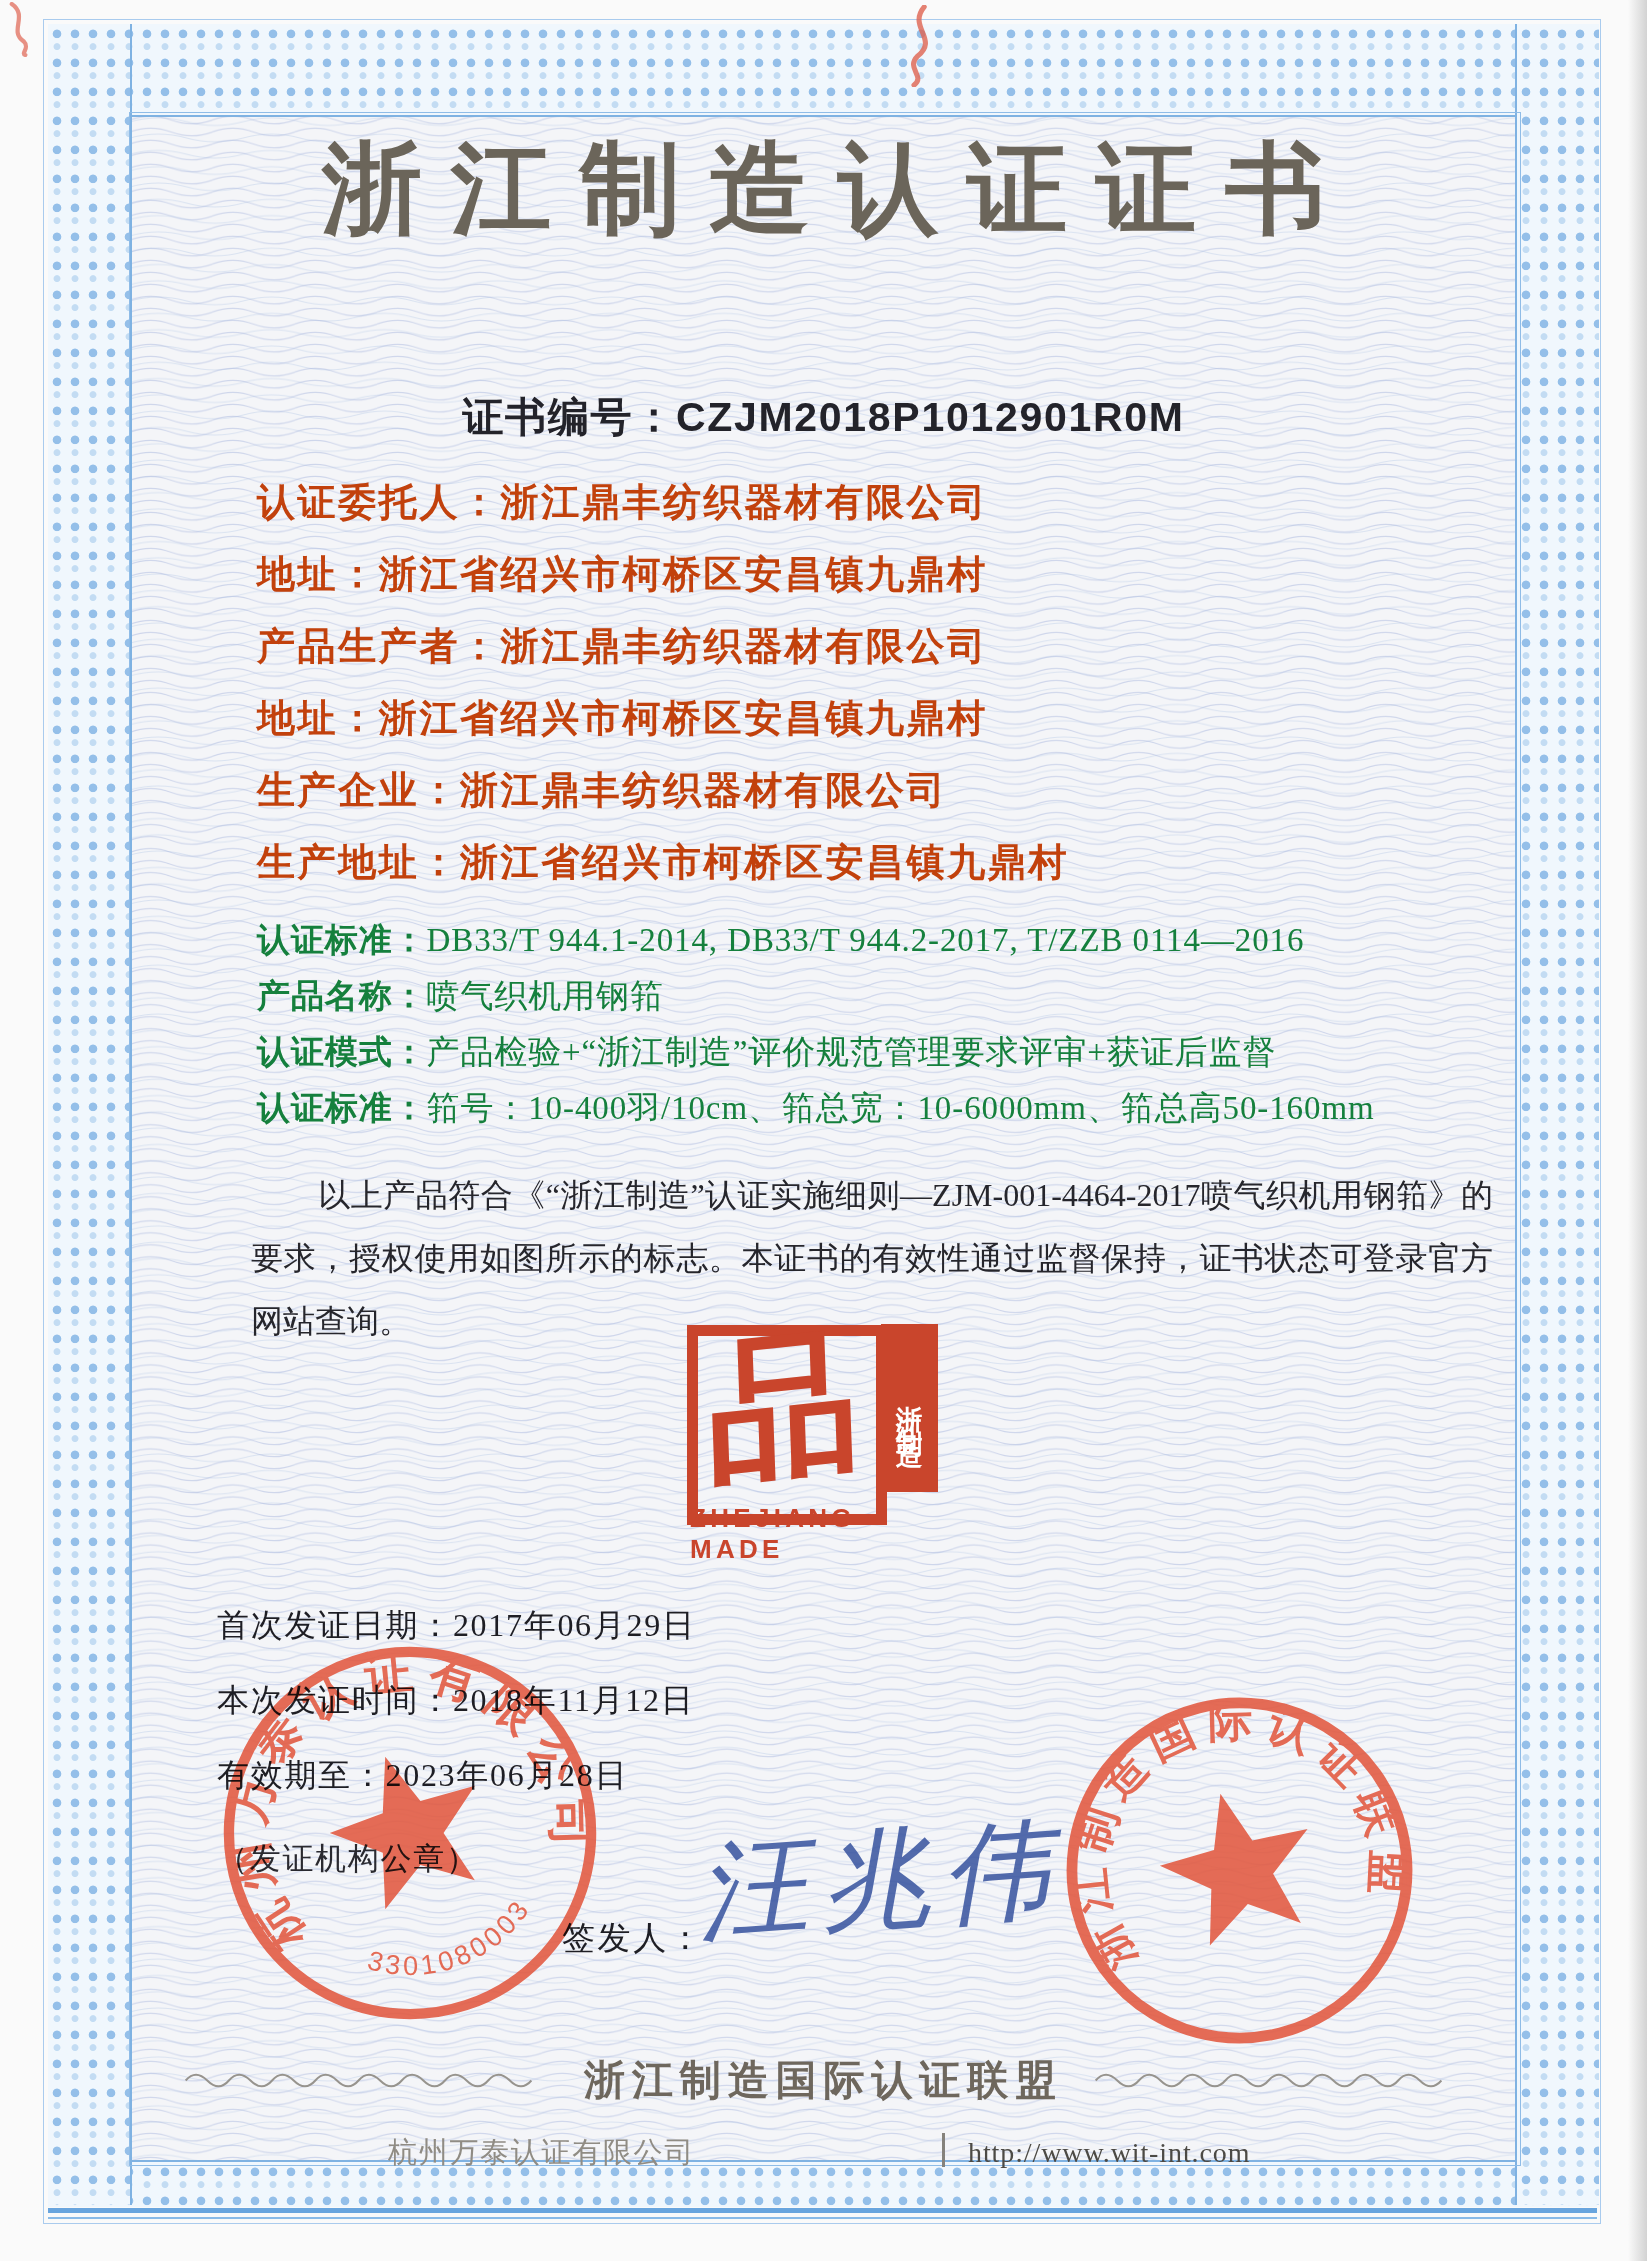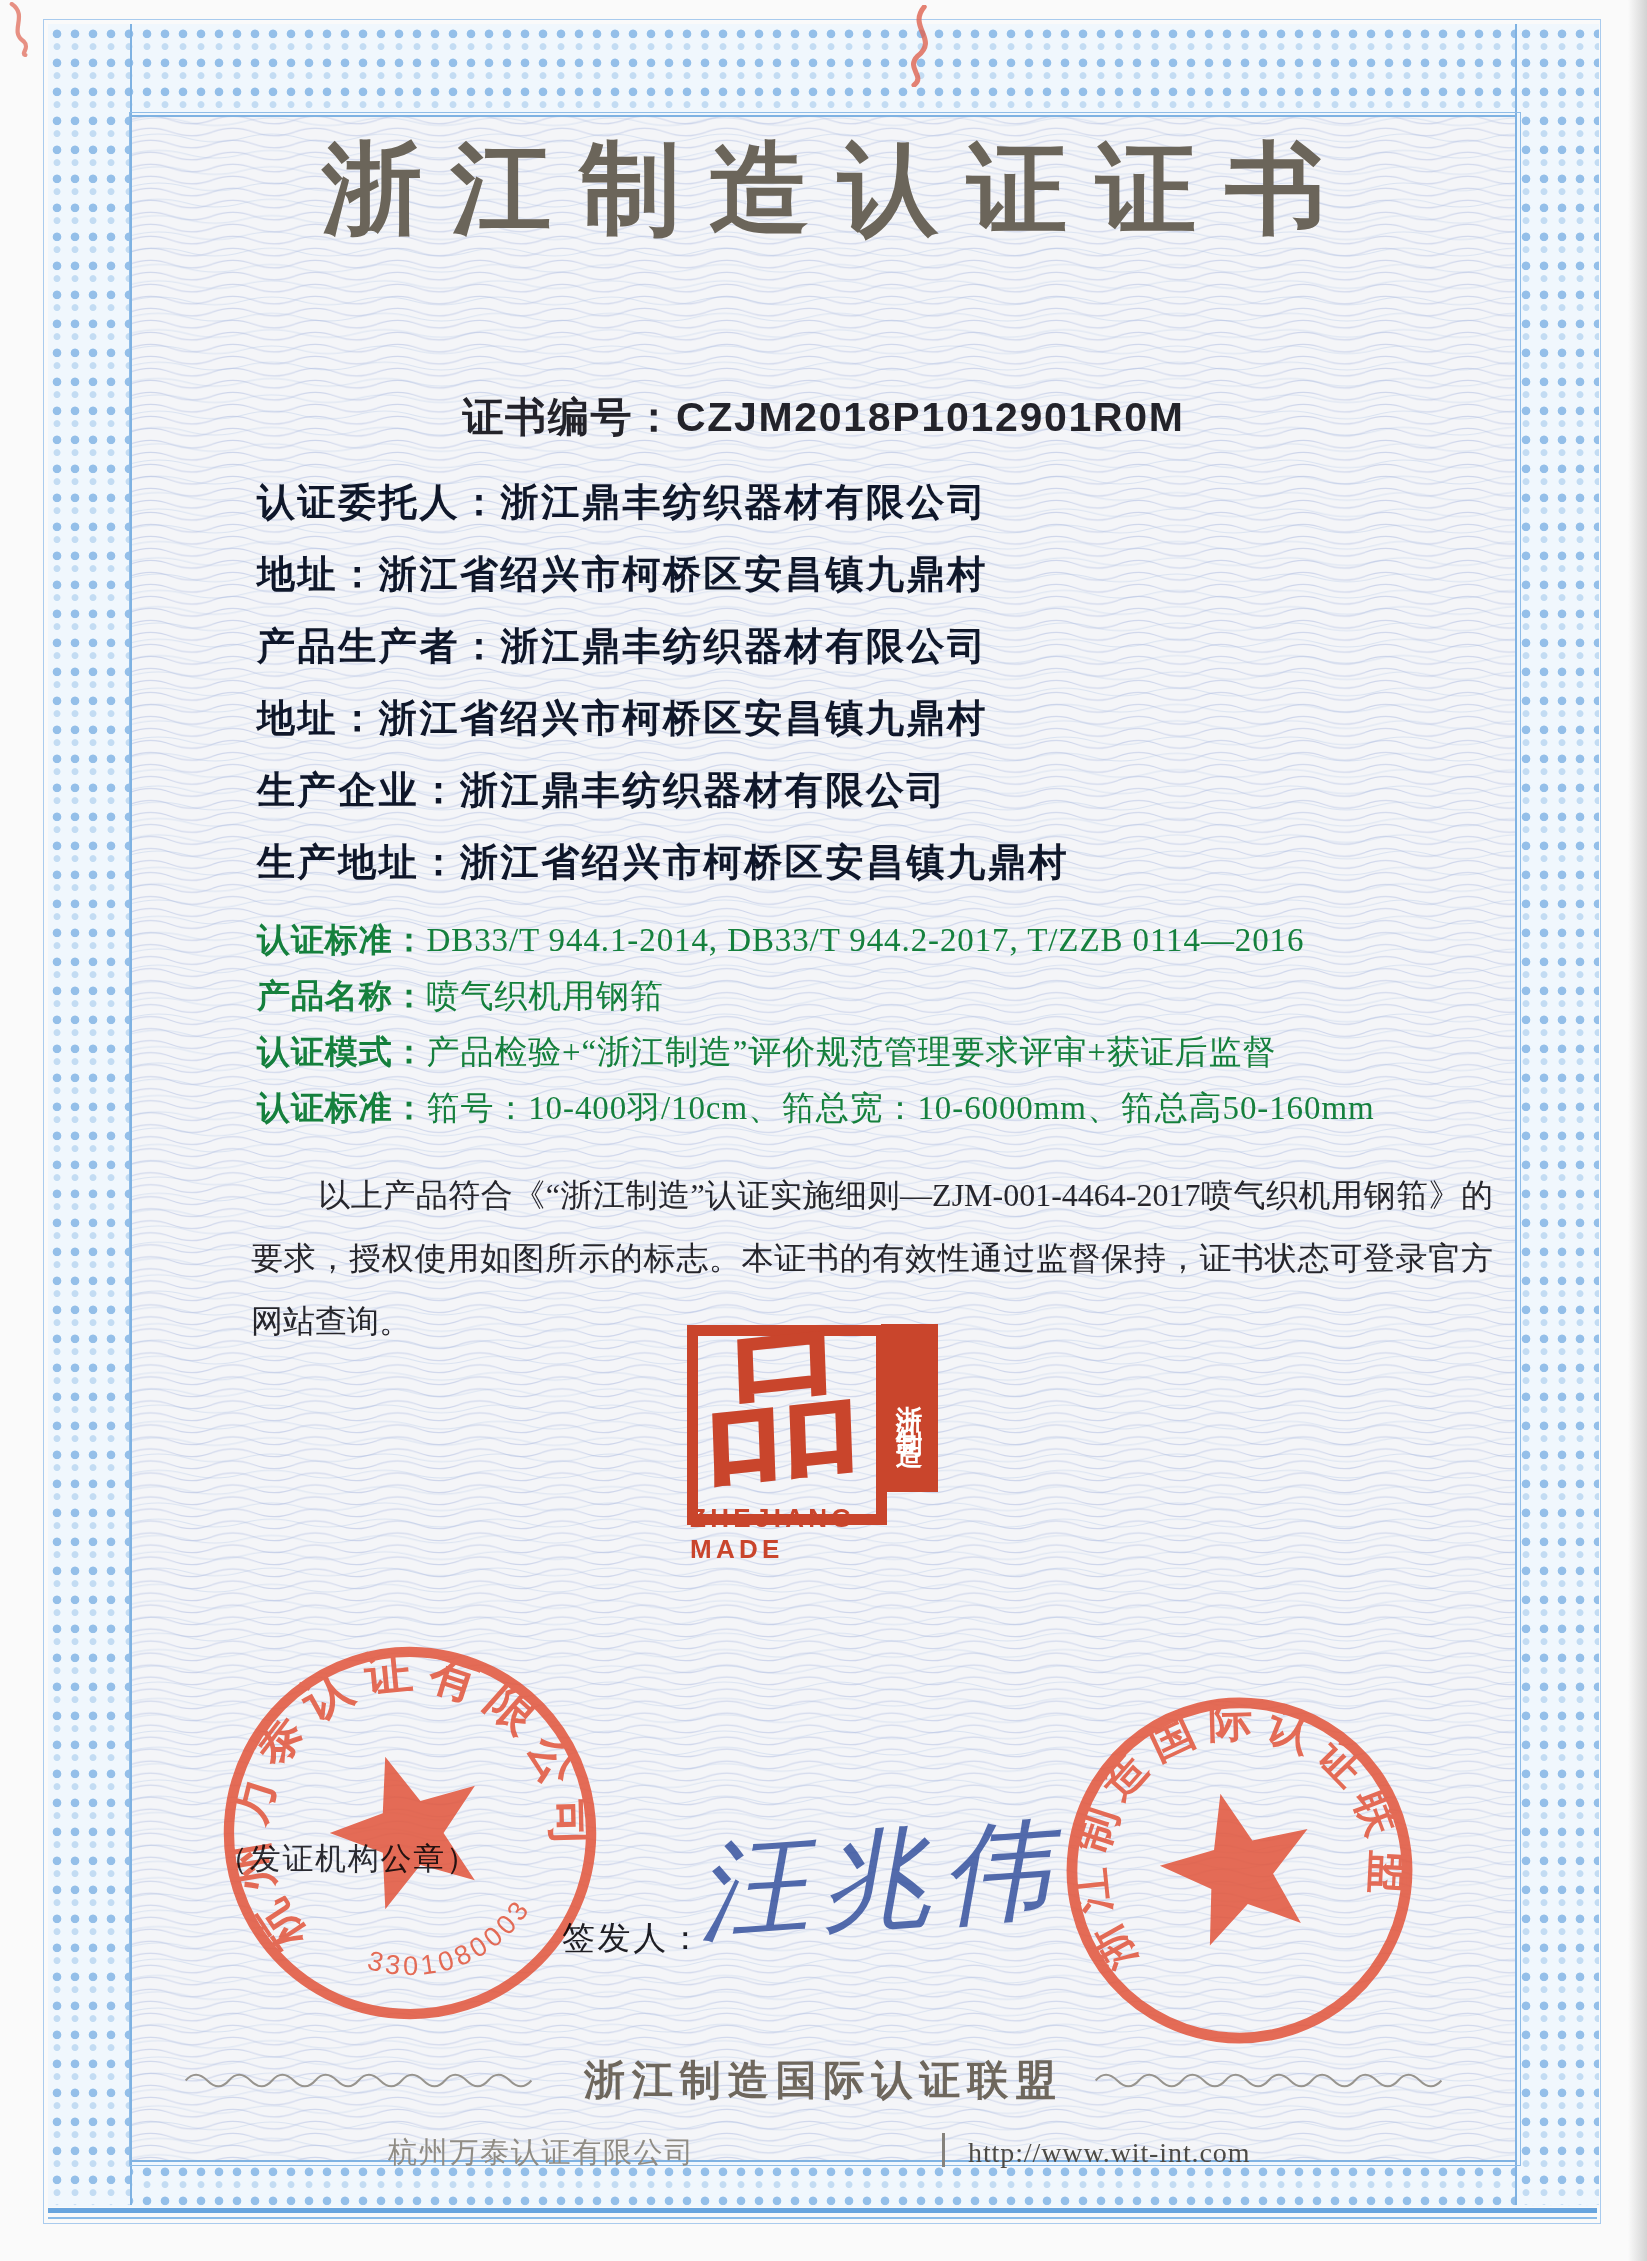--- a/index.html
+++ b/index.html
@@ -28,21 +28,21 @@
   
   .waves{position:absolute;left:130px;top:114px;width:1386px;height:2048px;z-index:0;}
   
   .content{position:absolute;inset:0;z-index:2;margin-top:30px;}
   .title{position:absolute;left:0;top:93px;width:100%;margin:0;text-align:center;
          font-size:100px;font-weight:bold;color:#6b655a;letter-spacing:29px;text-indent:29px;}
   .certno{position:absolute;left:0;top:360px;width:100%;text-align:center;
           font-size:41px;font-weight:bold;color:#23232a;letter-spacing:1.7px;}
   .certno .num{font-family:"Liberation Sans",sans-serif;font-weight:bold;}
   .fields{position:absolute;left:257px;top:453px;}
-  .field-row{font-size:38px;font-weight:bold;color:#0f172a;line-height:39px;margin-bottom:33px;
+  .field-row{font-size:38px;font-weight:bold;color:#c2410c;line-height:39px;margin-bottom:33px;
              letter-spacing:2.6px;}
   .standards{position:absolute;left:257px;top:892px;}
   .std-row{font-size:33px;color:#15803d;line-height:36px;margin-bottom:20px;letter-spacing:0.9px;}
   .std-row .s-label{font-weight:bold;}
   .statement{position:absolute;left:251px;top:1134px;width:1242px;margin:0;
              font-size:32px;line-height:63px;color:#26262c;text-align:justify;text-indent:2.1em;}
   
   .logo{position:absolute;left:682px;top:1285px;width:259px;height:250px;}
   .logo-frame{position:absolute;left:5.1px;top:10.3px;width:178px;height:178px;border:11px solid #c9452c;}
   .logo-mark{position:absolute;left:12px;top:-3.4px;width:178px;height:192px;display:flex;
@@ -148,20 +148,31 @@
 
     <p class="statement">以上产品符合《“浙江制造”认证实施细则—ZJM-001-4464-2017喷气织机用钢筘》的要求，授权使用如图所示的标志。本证书的有效性通过监督保持，证书状态可登录官方网站查询。</p>
 
     <div class="logo">
       <div class="logo-frame"></div>
       <div class="logo-mark">品</div>
       <div class="logo-bar">浙江制造</div>
       <div class="logo-caption">ZHEJIANG MADE</div>
     </div>
 
+    <div class="dates">
+      <div class="date-row">
+        <span>首次发证日期：</span><span>2017年06月29日</span>
+      </div>
+      <div class="date-row">
+        <span>本次发证时间：</span><span>2018年11月12日</span>
+      </div>
+      <div class="date-row">
+        <span>有效期至：</span><span>2023年06月28日</span>
+      </div>
+    </div>
     <div class="seal-note">（发证机构公章）</div>
 
     <div class="issuer-label">签发人：</div>
     <div class="signature">汪兆伟</div>
 
     <svg class="seal seal-left" viewBox="0 0 300 300">
       <circle cx="150" cy="150" r="140" fill="none" stroke="#e2573e" stroke-width="8"></circle>
       <path id="sealLarc" d="M 55,209 A 112,112 0 1 1 245,209" fill="none"></path>
       <path id="sealLbot" d="M 78,233 A 110,110 0 0 0 222,233" fill="none"></path>
       <text font-size="37" fill="#e2573e" letter-spacing="9" font-weight="bold">

